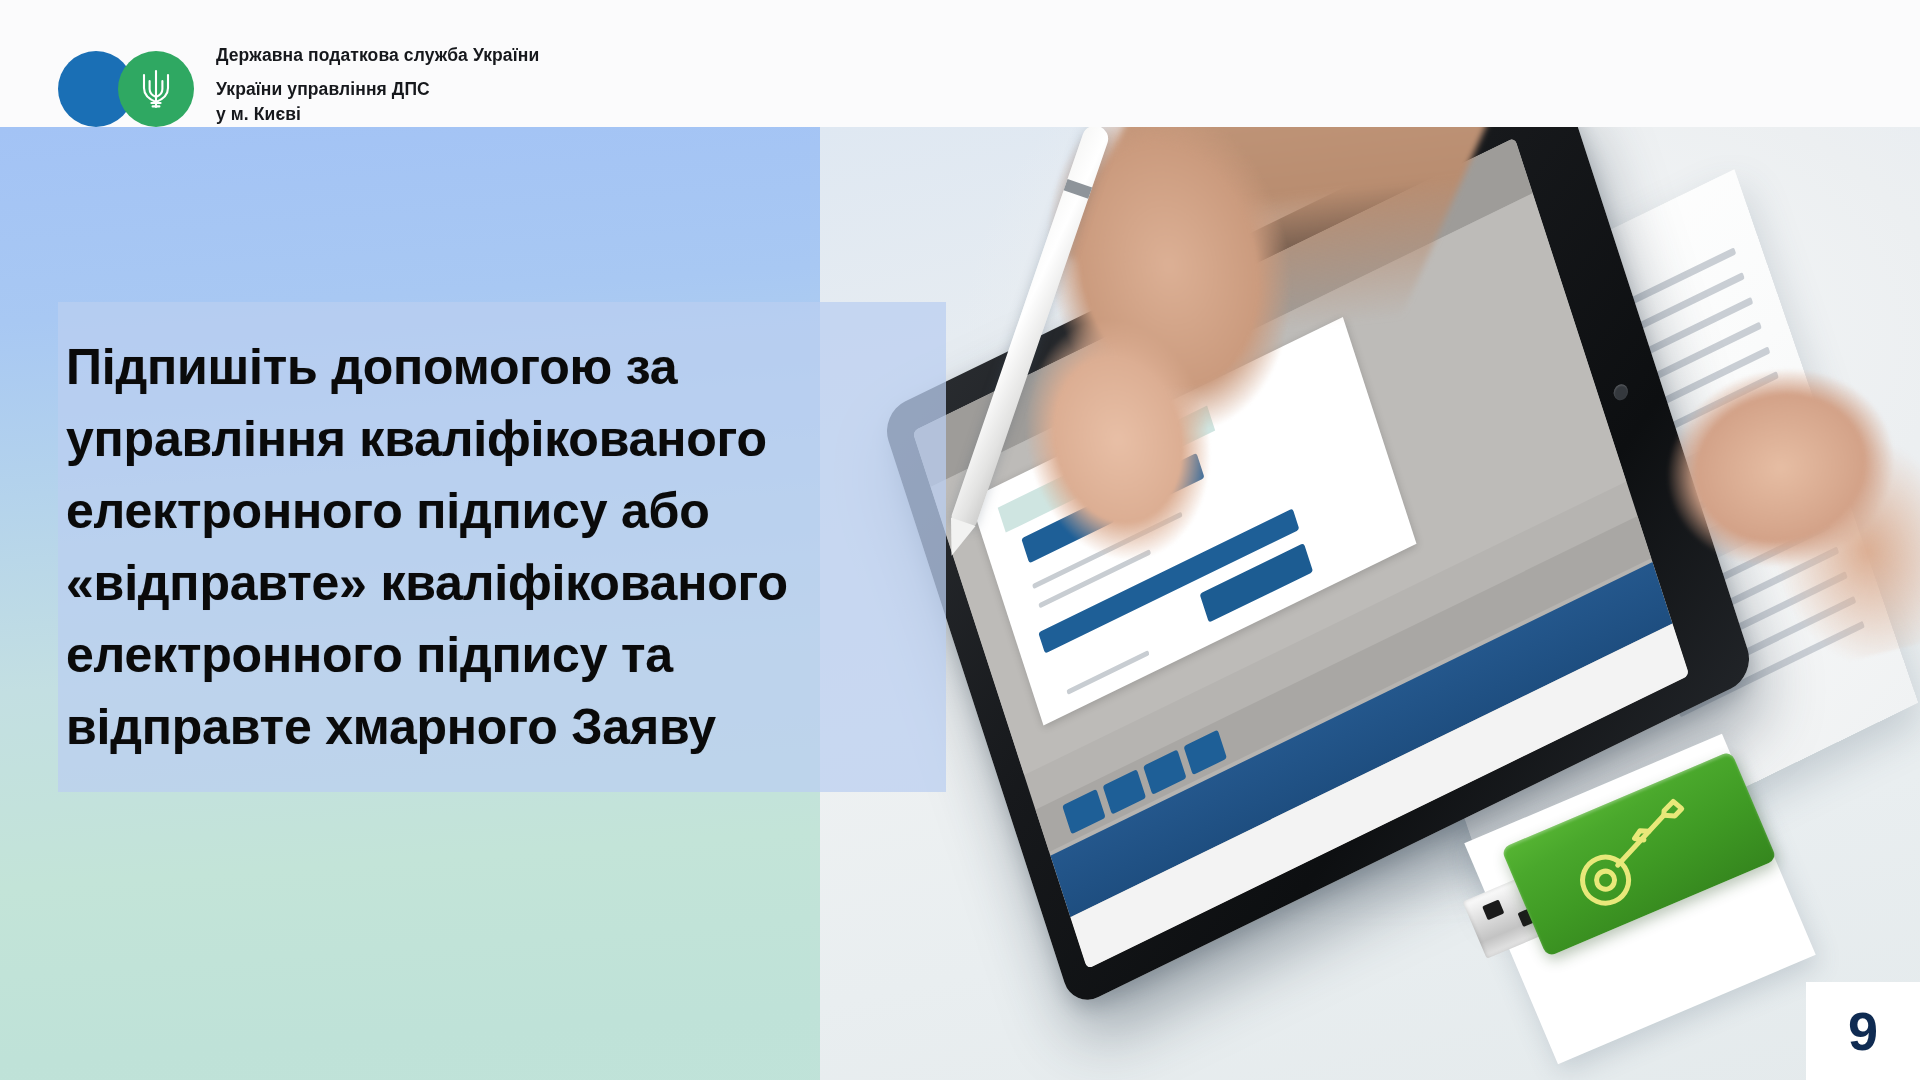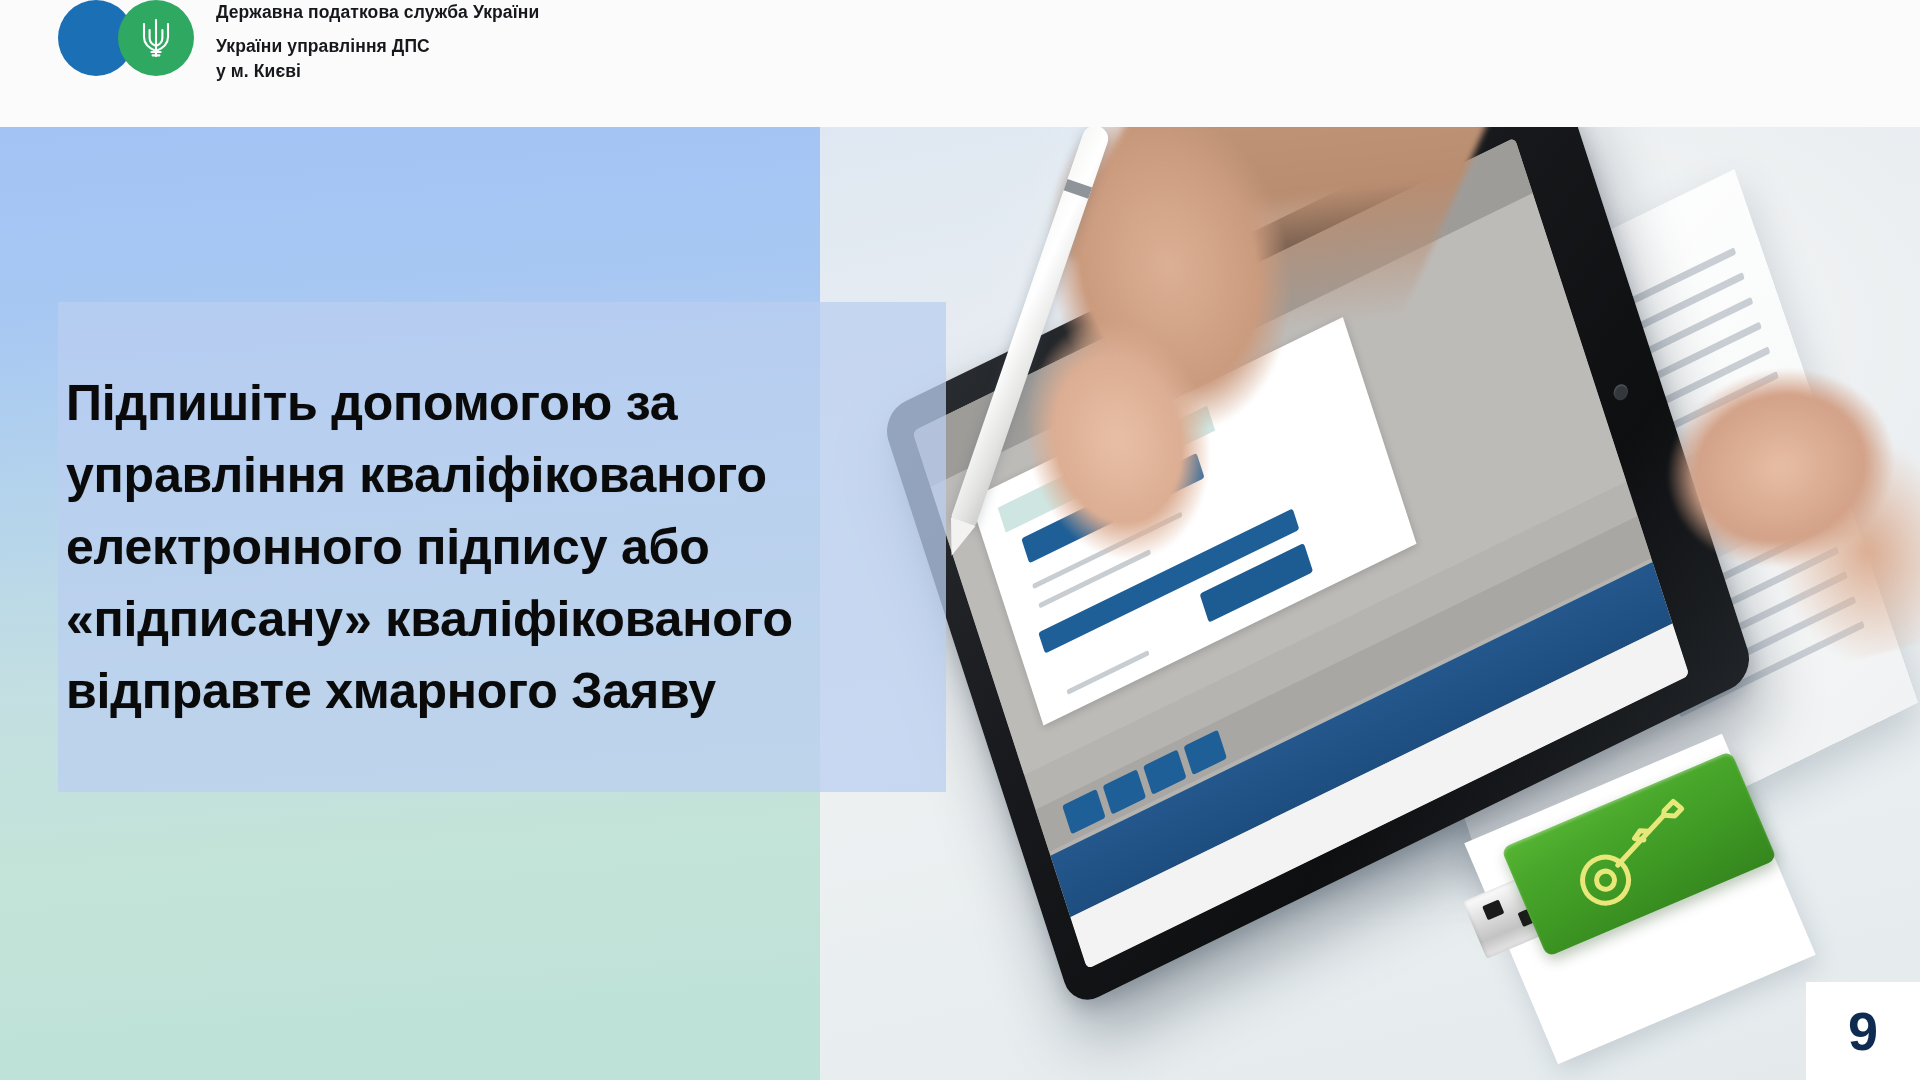--- a/index.html
+++ b/index.html
@@ -7,21 +7,21 @@
   body{
     width:1920px;height:1080px;overflow:hidden;
     font-family:"Liberation Sans","DejaVu Sans",sans-serif;
     background:#ffffff;
   }
   .slide{position:relative;width:1920px;height:1080px;overflow:hidden;}
 
   
   .header{
     position:absolute;left:0;top:0;width:1920px;height:127px;
-    background:#fbfbfc;display:flex;align-items:flex-start;
+    background:#fbfbfc;display:flex;align-items:flex-end;
     box-sizing:border-box;padding-left:58px;z-index:40;
   }
   .logo-marks{position:relative;width:136px;height:76px;flex:none;}
   .logo-circle{position:absolute;top:0;border-radius:50%;}
   .logo-circle.blue{left:0;width:76px;height:76px;background:#1a6fb5;}
   .logo-circle.green{left:60px;width:76px;height:76px;background:#2fa862;
     display:flex;align-items:center;justify-content:center;}
   .logo-circle.green svg{display:block;}
   .logo-text{margin-left:22px;display:flex;flex-direction:column;justify-content:center;}
   .logo-line{
@@ -301,21 +301,22 @@
         </svg>
       </div>
     </div>
   </div>
 
   <div class="text-card">
     <h1 class="headline">
       <span>Підпишіть допомогою за</span>
       <span>управління кваліфікованого</span>
       <span>електронного підпису або</span>
-      <span>«підписану» кваліфікованого</span>
+      <span>«відправте» кваліфікованого</span>
+      <span>електронного підпису та</span>
       <span>відправте хмарного Заяву</span>
     </h1>
   </div>
 
   <div class="page-badge">
     <span>9</span>
   </div>
 
 </div>
 

